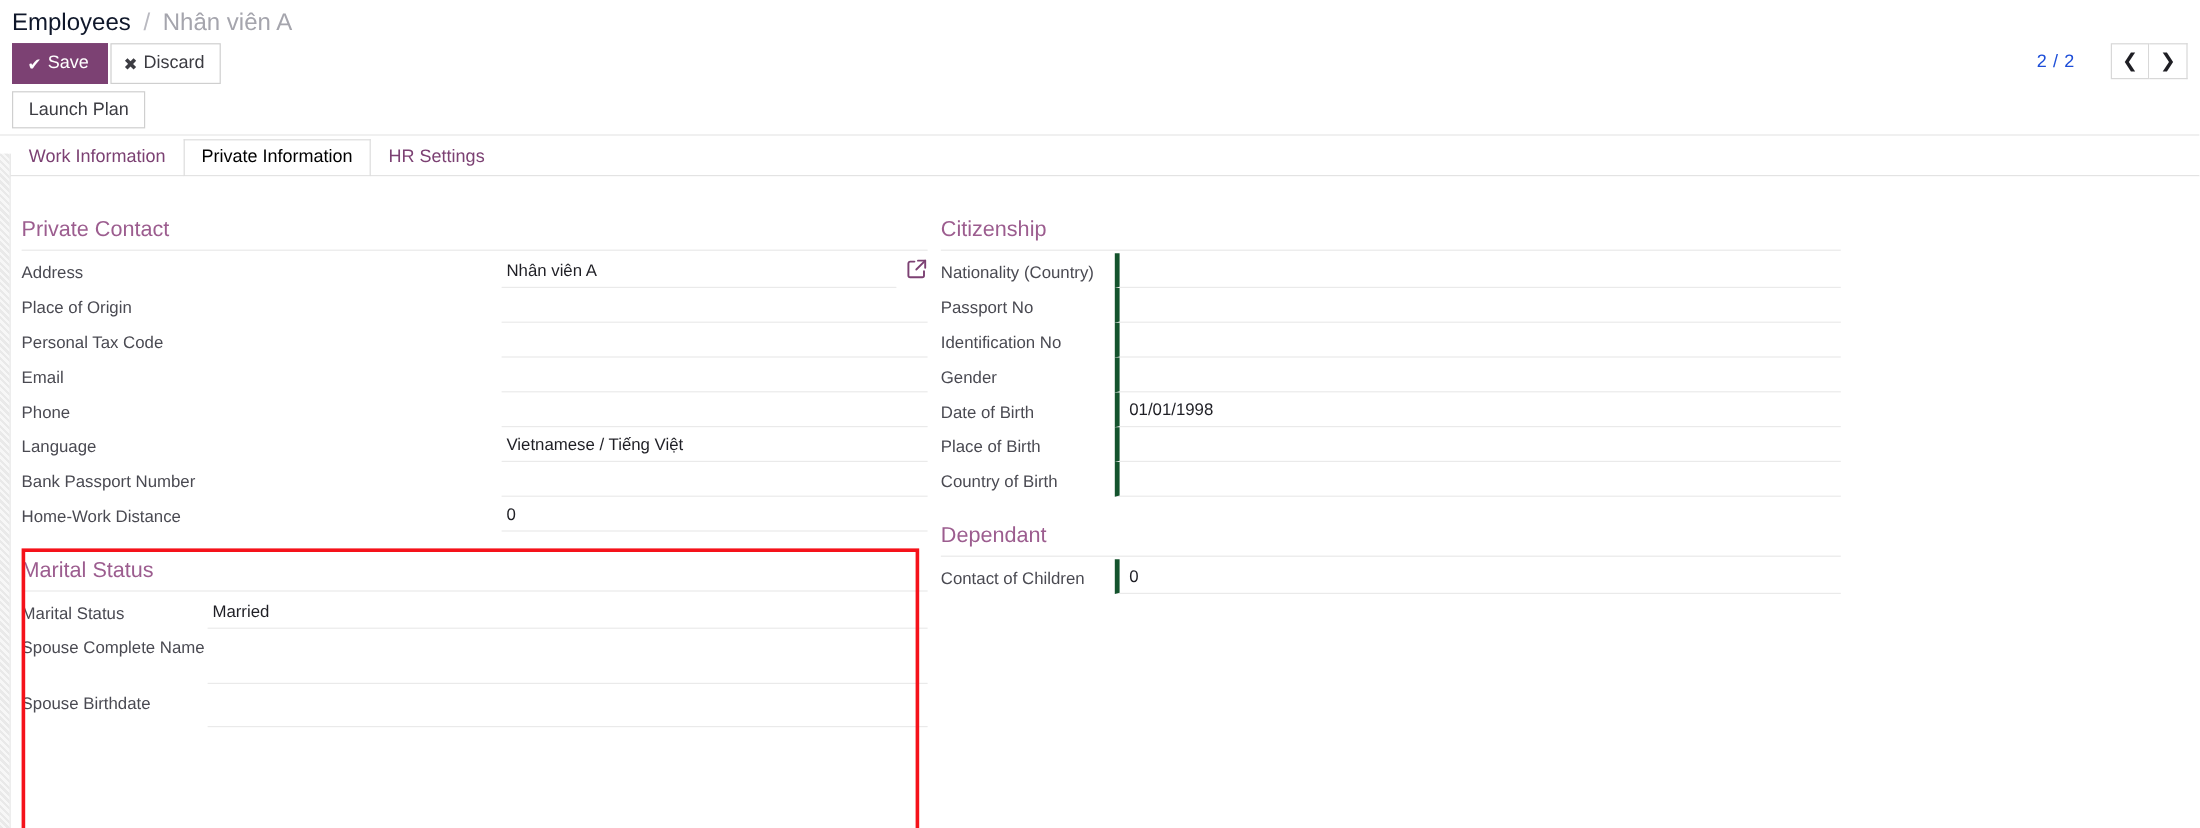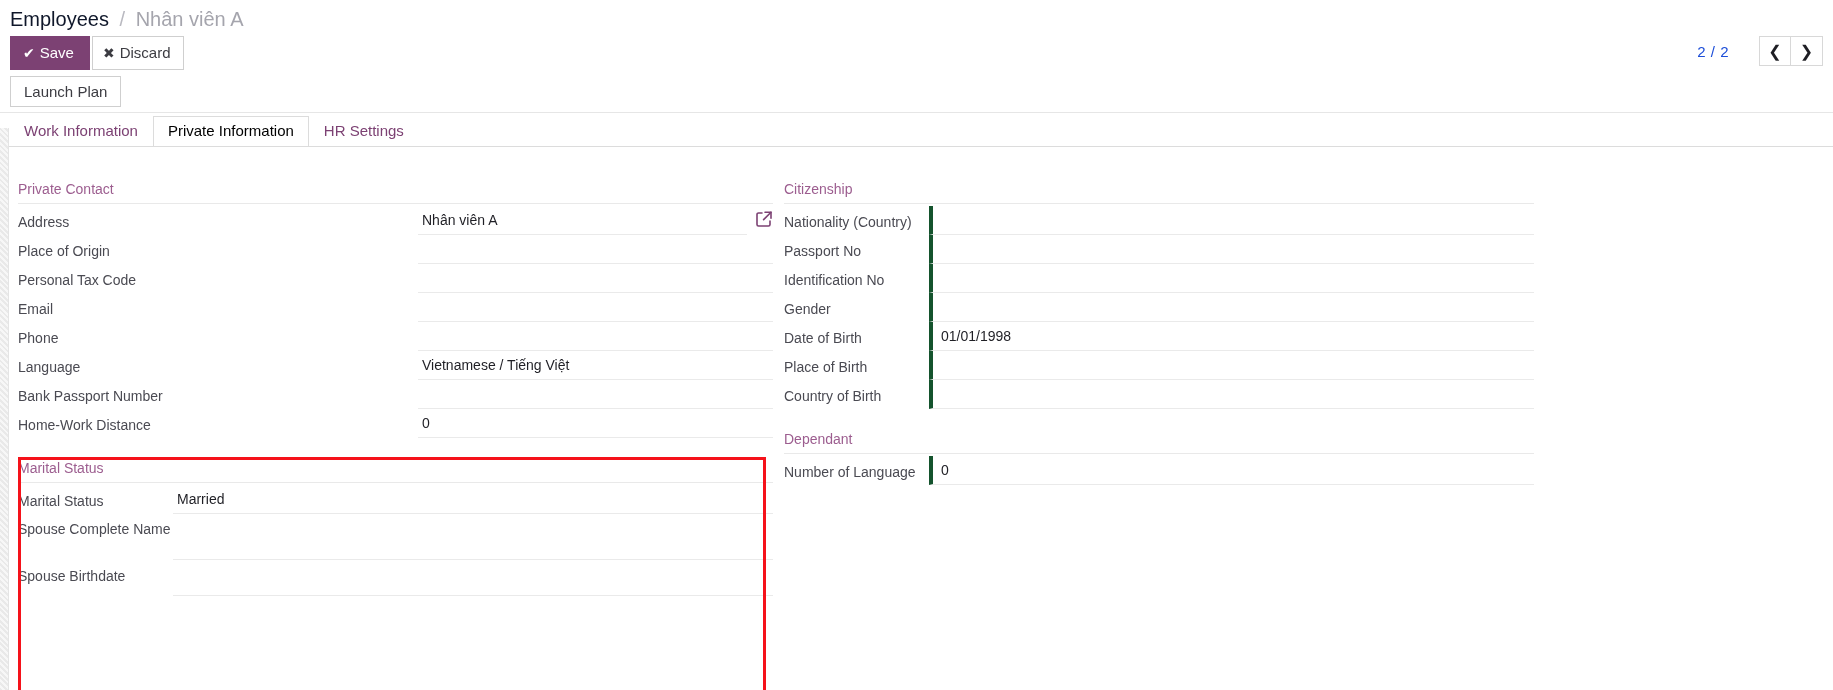--- a/index.html
+++ b/index.html
@@ -139,21 +139,21 @@
   }
 
   .col {
     position: absolute;
     top: 34px;
   }
   .col-left  { left: 9px;   width: 755px; }
   .col-right { left: 775px; width: 750px; }
 
   .sec-title {
-    font-size: 14px;
+    font-size: 18px;
     color: #9c5d8f;
     padding-bottom: 6px;
     border-bottom: 1px solid #e9e9e9;
     margin-bottom: 2px;
     white-space: nowrap;
   }
 
   .frow {
     display: flex;
     align-items: flex-start;
@@ -356,21 +356,21 @@
 
       <div class="frow">
         <div class="flabel">Country of Birth</div>
         <div class="fval"></div>
       </div>
 
       <div style="height:22px"></div>
       <div class="sec-title">Dependant</div>
 
       <div class="frow">
-        <div class="flabel">Number of Language</div>
+        <div class="flabel">Contact of Children</div>
         <div class="fval">0</div>
       </div>
 
     </div>
 
     <div class="hl-box"></div>
 
   </div>
 </div>
 

